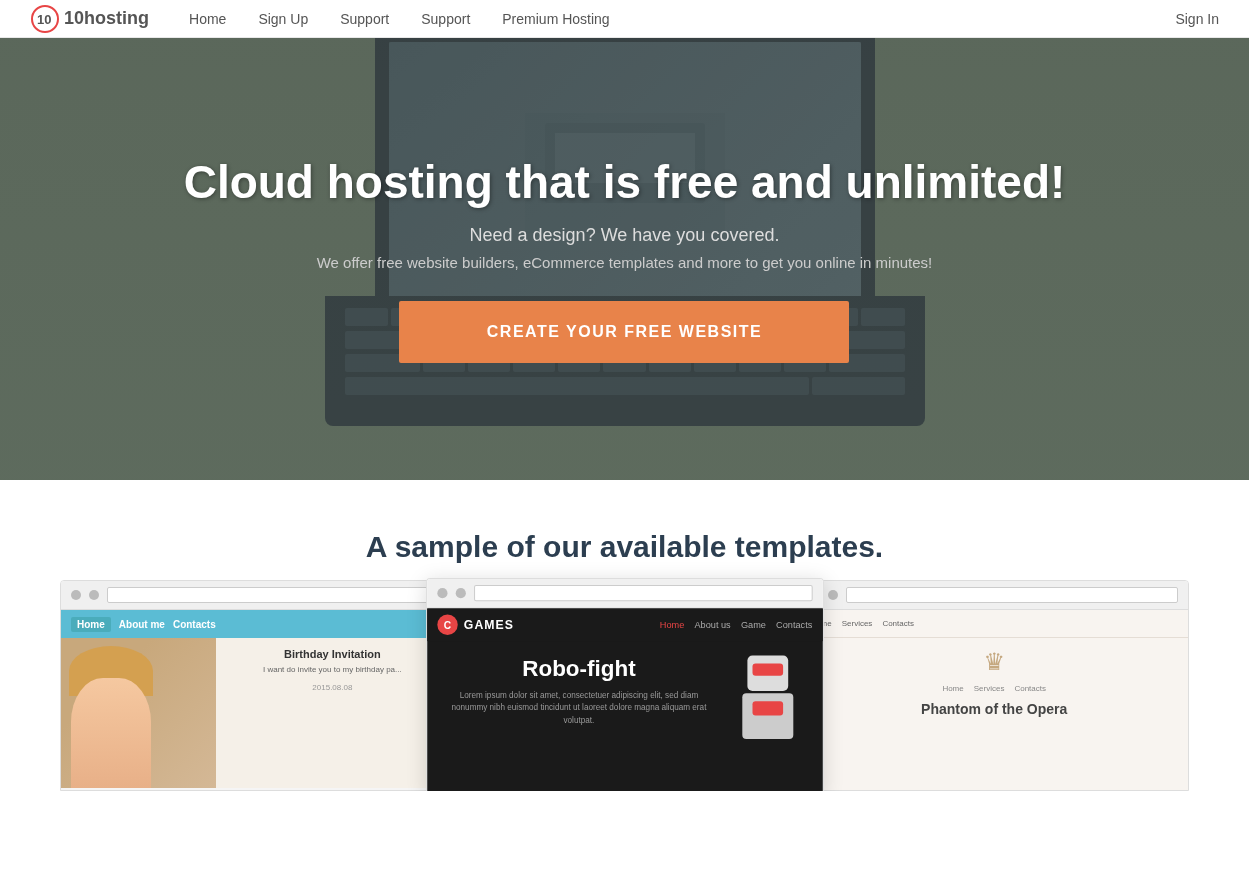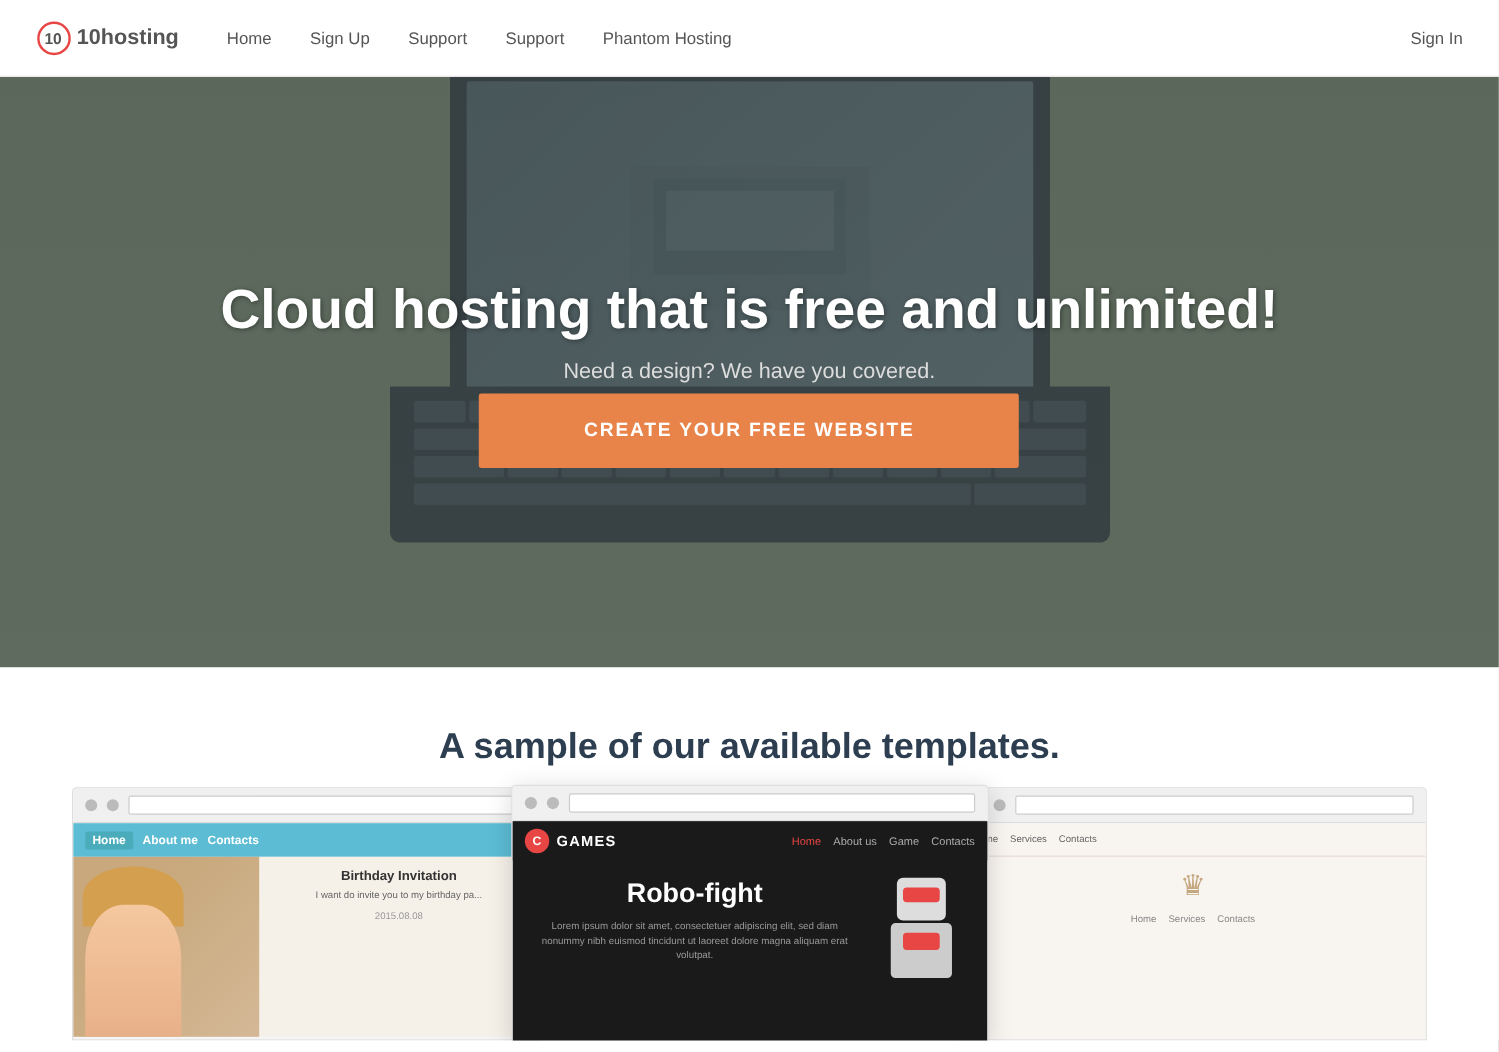--- a/index.html
+++ b/index.html
@@ -2,21 +2,21 @@
 <html><head>
   <meta charset="utf-8">
   <style>
     * { margin: 0; padding: 0; box-sizing: border-box; }
     body { font-family: 'Segoe UI', Arial, sans-serif; width: 1249px; overflow-x: hidden; }
 
     
     .navbar {
       display: flex;
       align-items: center;
-      height: 64px;
+      height: 38px;
       background: #fff;
       border-bottom: 1px solid #e8e8e8;
       padding: 0 30px;
       position: relative;
       z-index: 10;
     }
     .navbar-logo {
       display: flex;
       align-items: center;
       margin-right: 40px;
@@ -44,21 +44,21 @@
     }
     .nav-signin {
       text-decoration: none;
       color: #555;
       font-size: 14px;
     }
 
     
     .hero {
       position: relative;
-      height: 492px;
+      height: 442px;
       background: #6b7c6b;
       overflow: hidden;
       display: flex;
       flex-direction: column;
       align-items: center;
       justify-content: center;
       text-align: center;
     }
     .hero-bg {
       position: absolute;
@@ -452,21 +452,21 @@
       <circle cx="15" cy="15" r="13" fill="none" stroke="#e84545" stroke-width="2"></circle>
       <text x="7" y="20" font-size="13" fill="#555" font-weight="700">10</text>
     </svg>
     <span class="logo-text">10hosting</span>
   </div>
   <div class="nav-links">
     <a href="#" class="nav-link">Home</a>
     <a href="#" class="nav-link">Sign Up</a>
     <a href="#" class="nav-link">Support</a>
     <a href="#" class="nav-link">Support</a>
-    <a href="#" class="nav-link">Phantom Hosting</a>
+    <a href="#" class="nav-link">Premium Hosting</a>
   </div>
   <a href="#" class="nav-signin">Sign In</a>
 </nav>
 
 <section class="hero">
   <div class="hero-bg"></div>
 
   <div class="laptop-bg">
     <div class="laptop-screen">
       <div class="laptop-screen-inner">
@@ -524,20 +524,21 @@
           <div class="key" style="flex:5"></div>
             <div class="key" style="flex:1"></div>
         </div>
       </div>
     </div>
   </div>
 
   <div class="hero-content">
     <h1 class="hero-title">Cloud hosting that is free and unlimited!</h1>
     <p class="hero-subtitle">Need a design? We have you covered.</p>
+    <p class="hero-desc">We offer free website builders, eCommerce templates and more to get you online in minutes!</p>
     <button class="hero-cta">CREATE YOUR FREE WEBSITE</button>
   </div>
 </section>
 
 <section class="templates-section">
   <h2 class="section-title">A sample of our available templates.</h2>
 
   <div class="template-previews">
 
     <div class="browser-window preview-left">
@@ -616,18 +617,21 @@
         </div>
         <div class="royal-body">
           <div class="royal-logo-area">
             <div class="royal-logo-img">♛</div>
           </div>
           <div class="royal-sub-nav">
             <span class="rsub-item">Home</span>
             <span class="rsub-item">Services</span>
             <span class="rsub-item">Contacts</span>
           </div>
+          <div class="royal-content">
+            <div class="royal-title">Phantom of the Opera</div>
+          </div>
         </div>
       </div>
     </div>
 
   </div>
 </section>
 
 </body></html>

